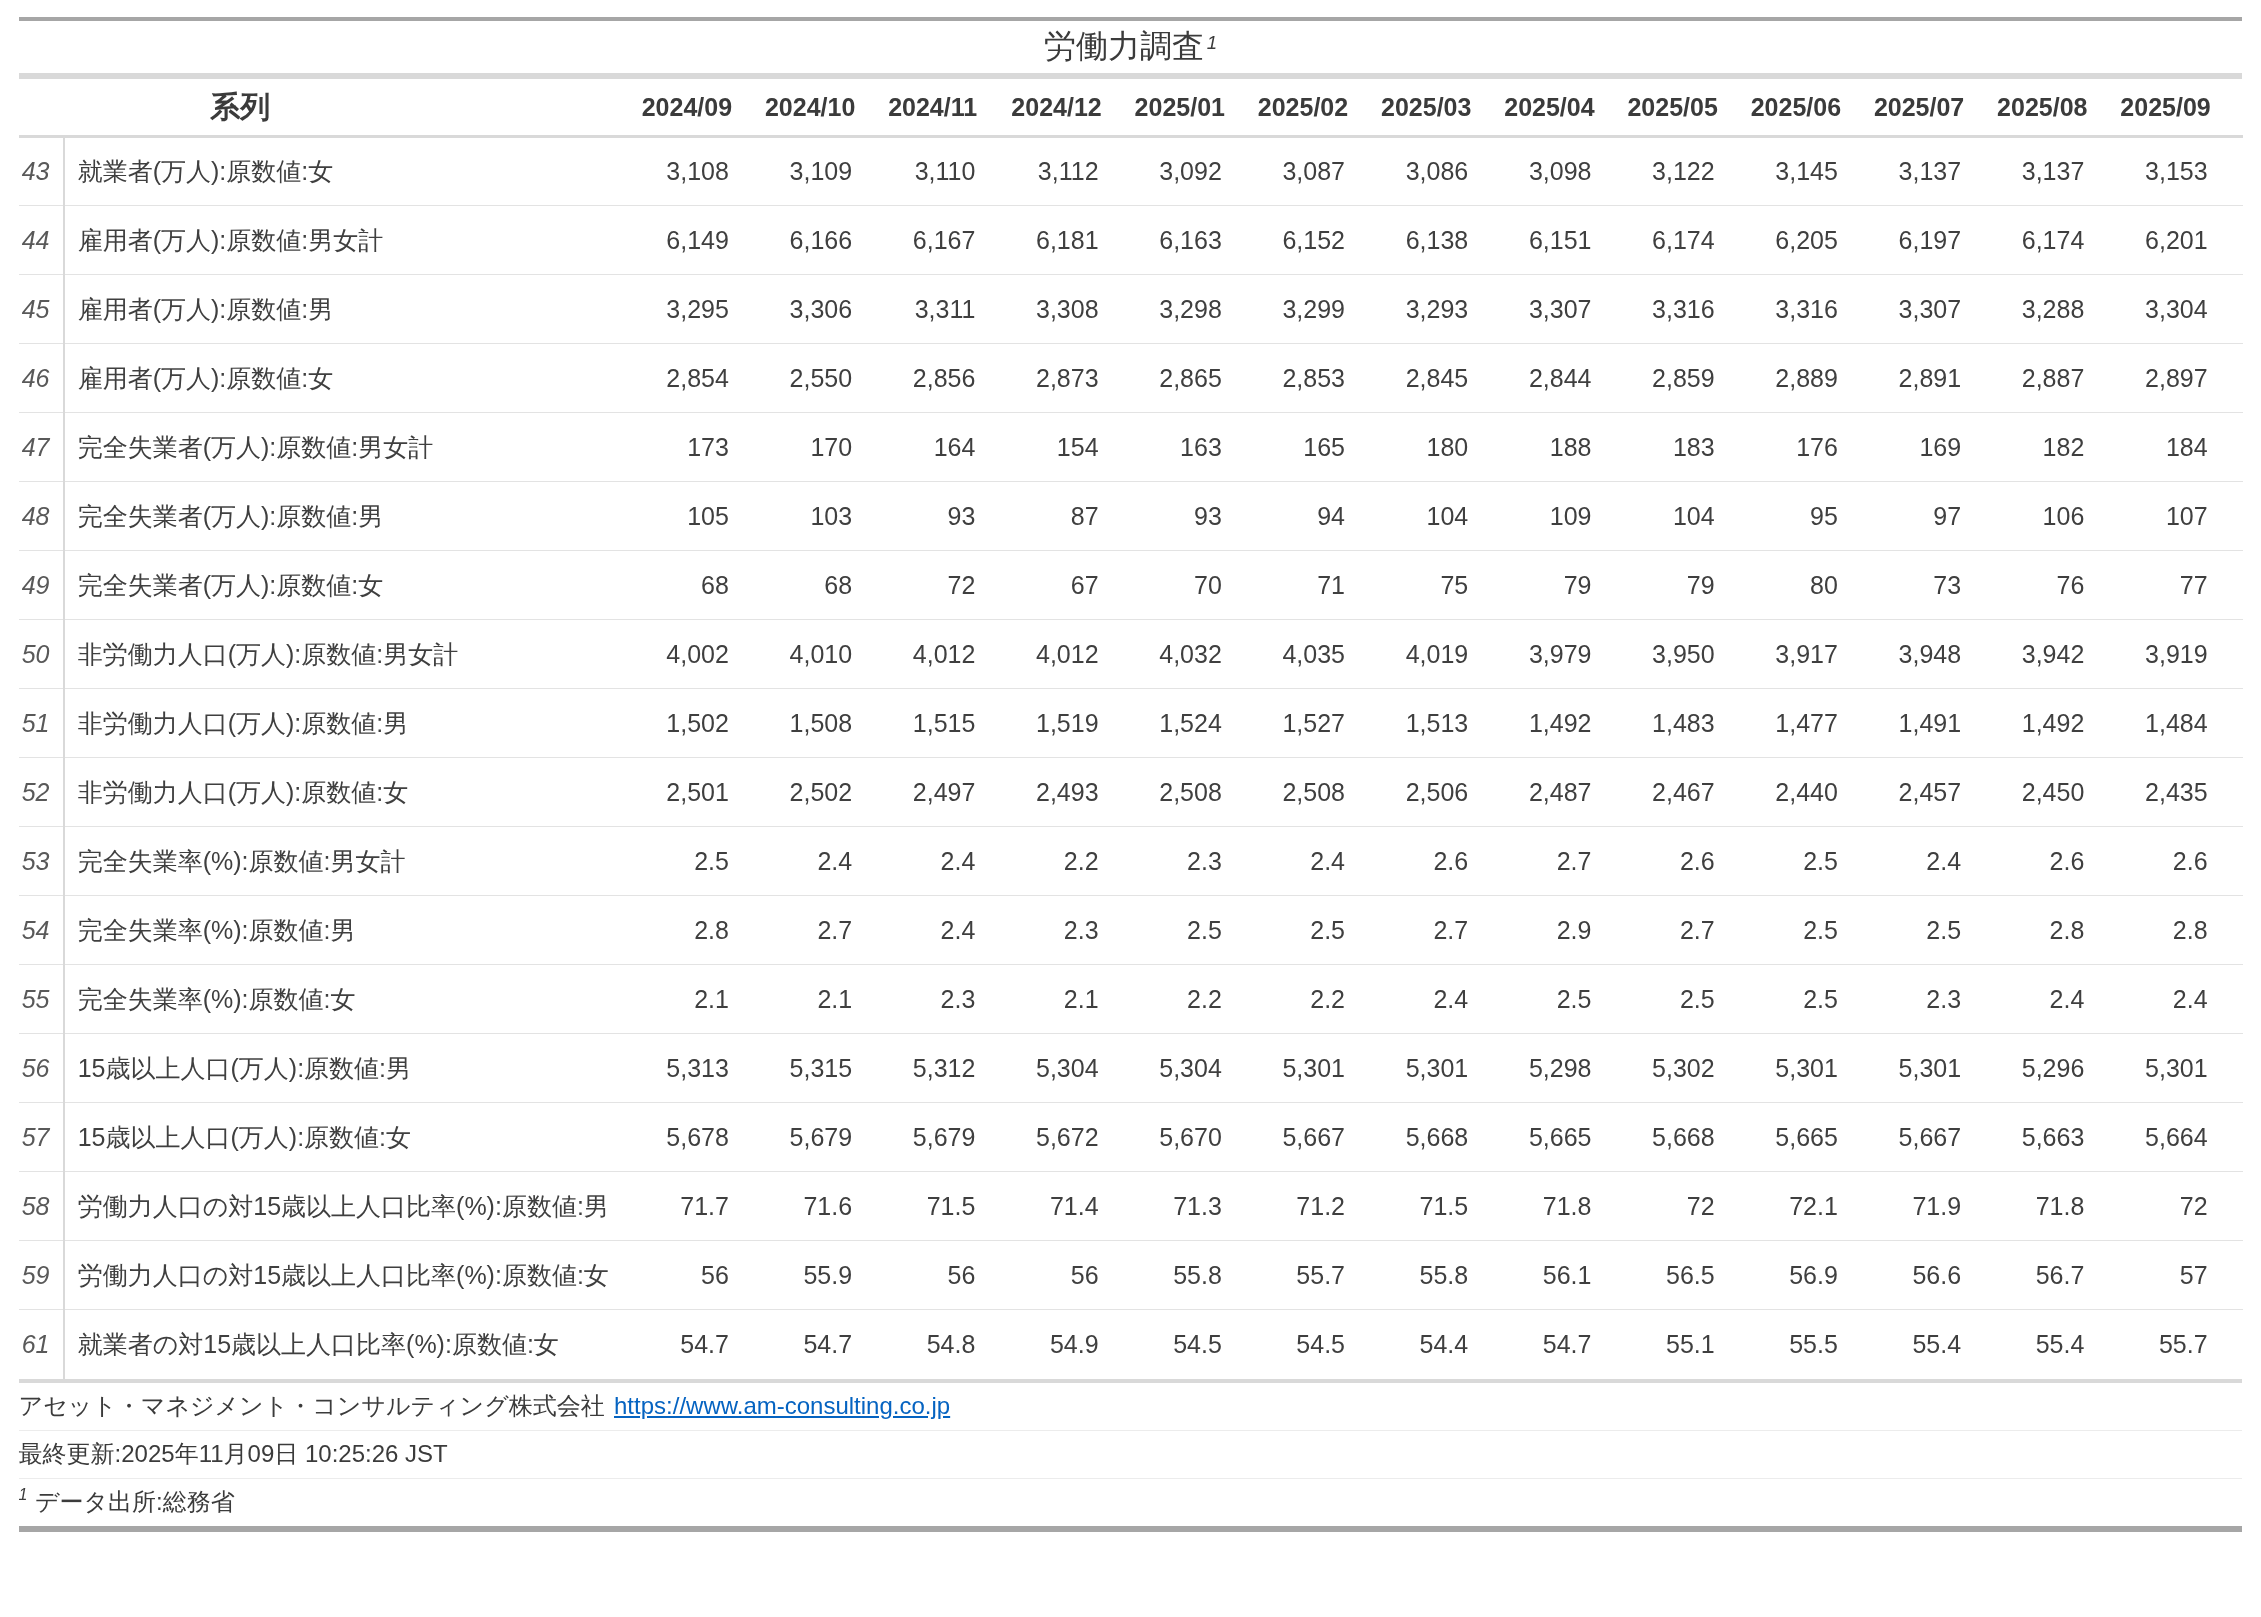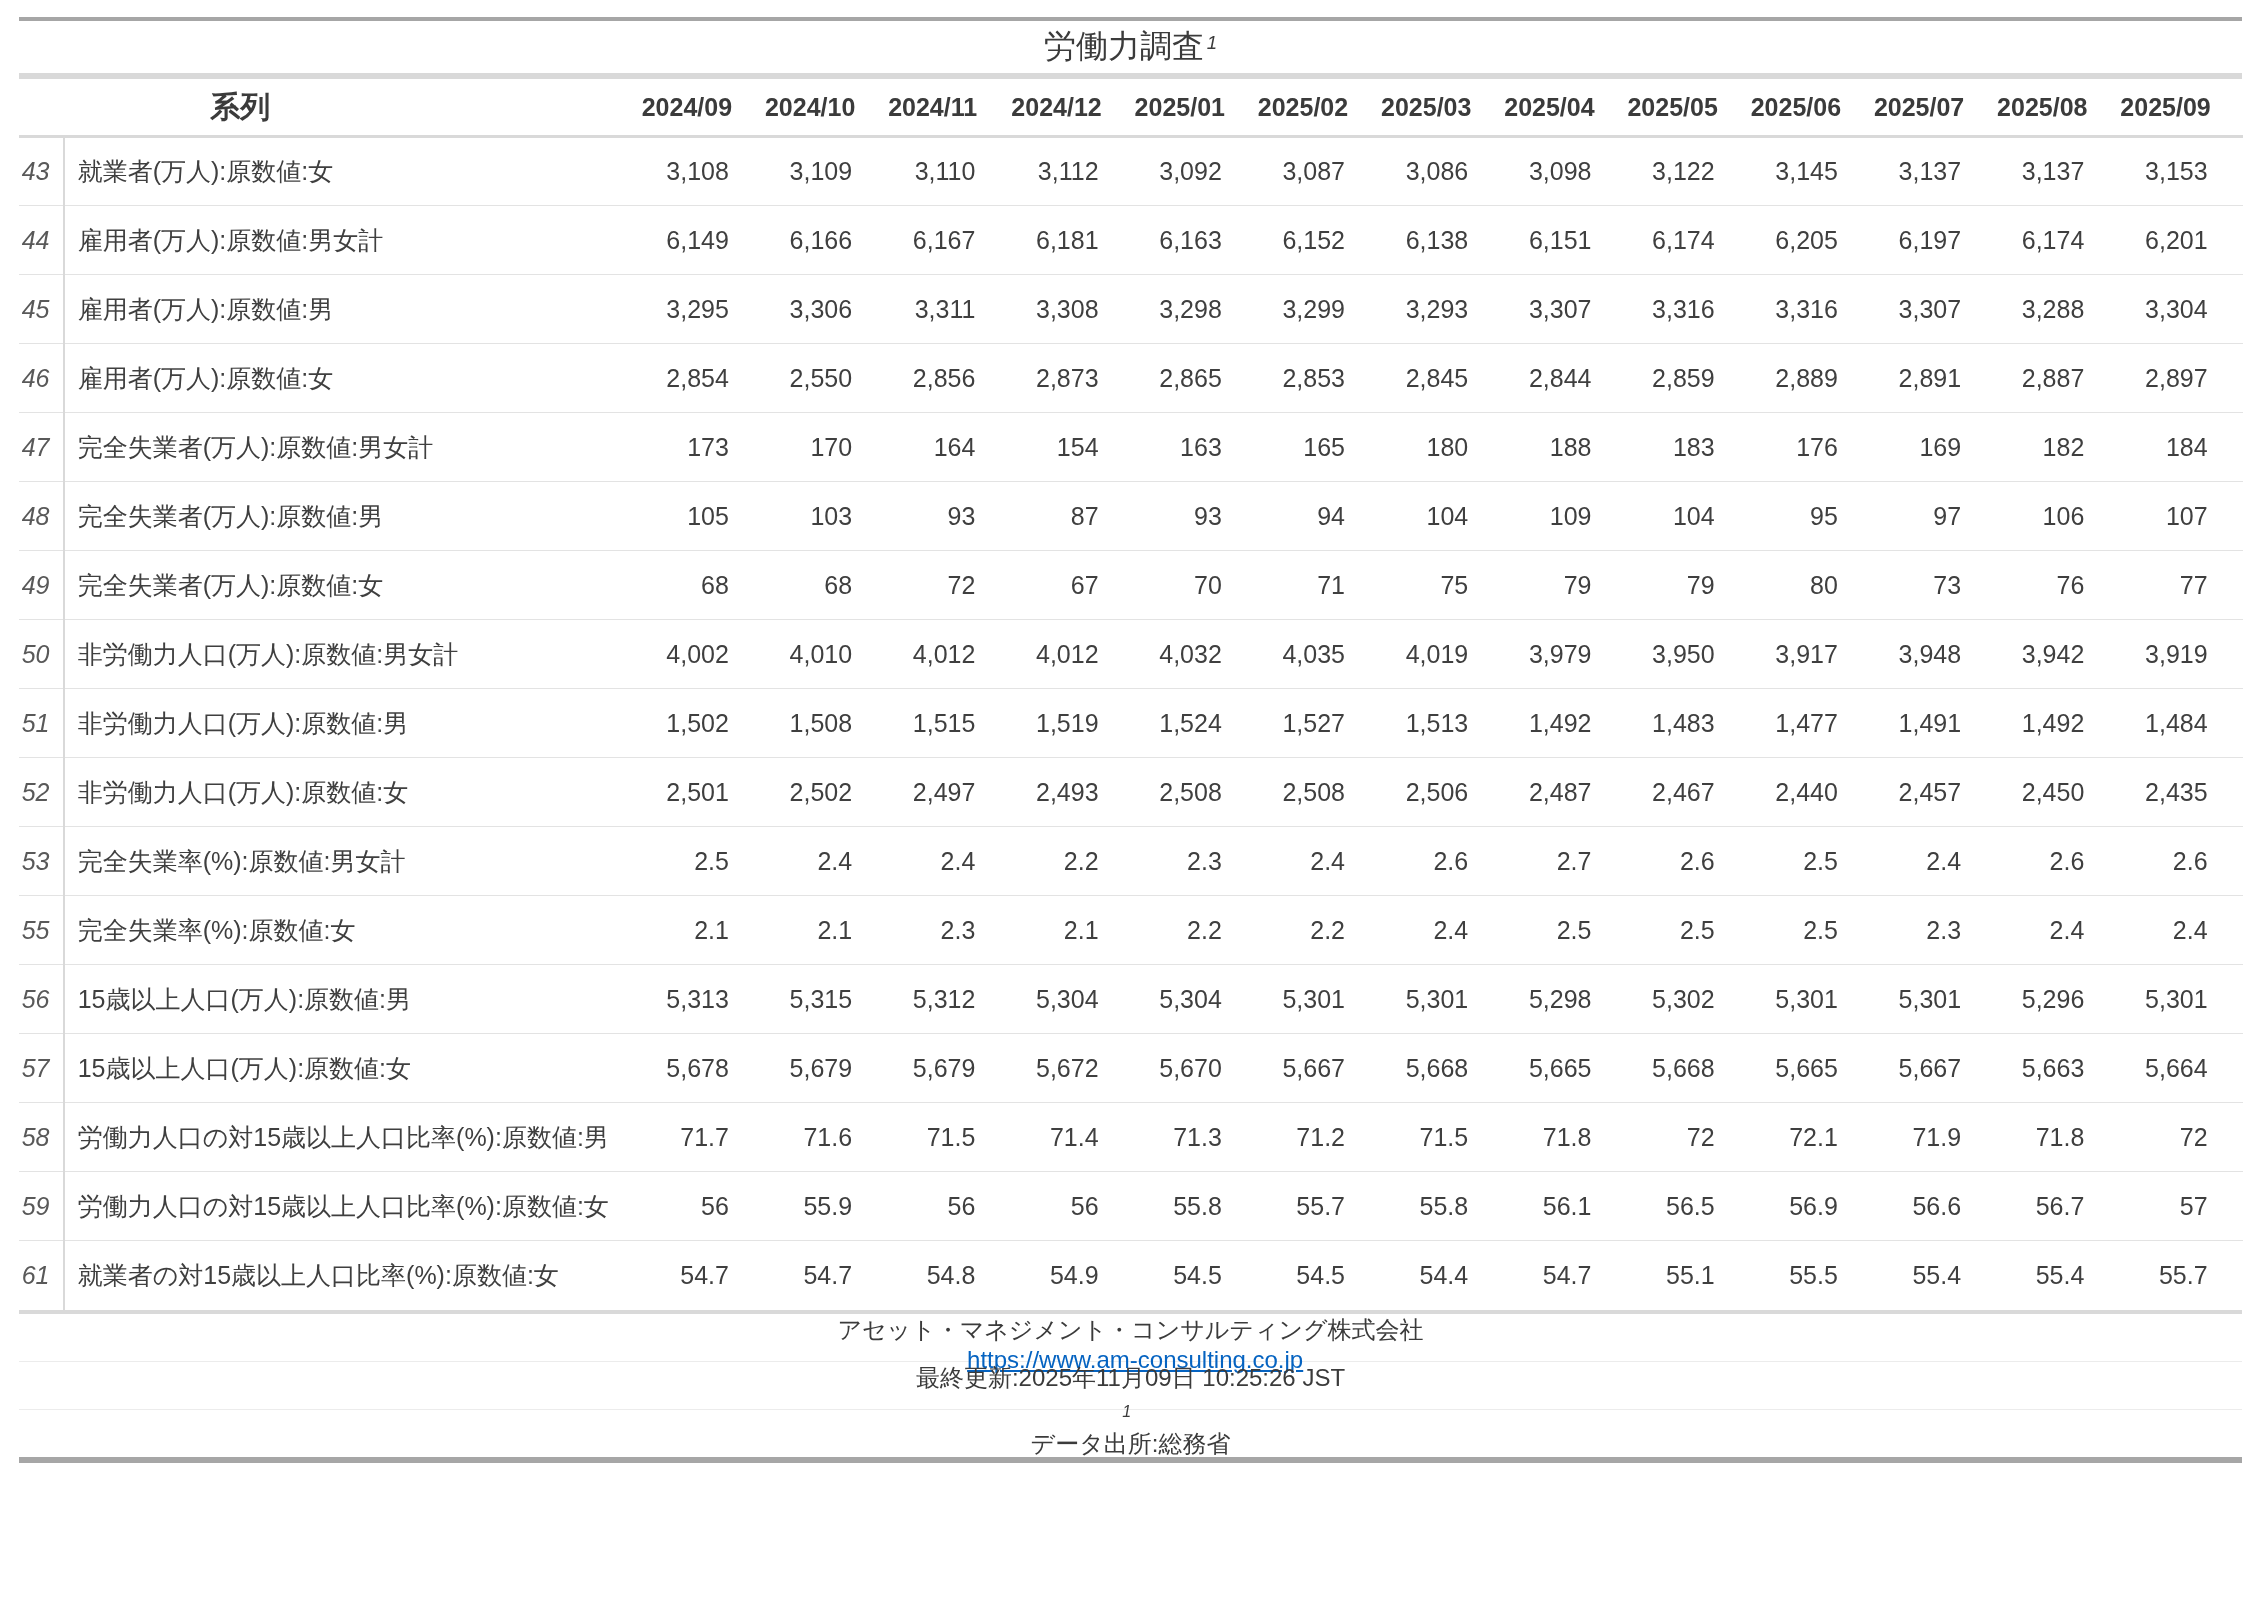--- a/index.html
+++ b/index.html
@@ -42,21 +42,21 @@
     padding-right:11px;border-right:2.8px solid #d9d9d9;vertical-align:middle;
   }
   td.row-label{
     text-align:left;padding-left:13px;vertical-align:middle;white-space:nowrap;
     font-size:25px;
   }
   td.val{text-align:right;padding-right:35px;vertical-align:middle;font-size:25px;}
   .footer-top-bar{height:3.7px;background:#d9d9d9;}
   .footer-line{
     height:47px;display:flex;align-items:center;
-    font-size:24px;color:#3b3b3b;padding-left:0;flex-direction:column;
+    font-size:24px;color:#3b3b3b;padding-left:0;
   }
   .footer-line + .footer-line{border-top:1.9px solid #ececec;}
   .footer-link{color:#0563c1;text-decoration:underline;margin-left:9.3px;}
   .footnote-sup{font-size:16px;font-style:italic;margin-right:7.4px;transform:translateY(-7.4px);display:inline-block;}
   .bar-dark-bottom{height:6.5px;background:#a6a6a6;}
 </style>
 </head>
 <body>
 
 <div class="page">
@@ -288,20 +288,37 @@
           <td class="val">2.4</td>
           <td class="val">2.6</td>
           <td class="val">2.7</td>
           <td class="val">2.6</td>
           <td class="val">2.5</td>
           <td class="val">2.4</td>
           <td class="val">2.6</td>
           <td class="val">2.6</td>
         </tr>
         <tr>
+          <td class="row-no">54</td>
+          <td class="row-label">完全失業率(%):原数値:男</td>
+          <td class="val">2.8</td>
+          <td class="val">2.7</td>
+          <td class="val">2.4</td>
+          <td class="val">2.3</td>
+          <td class="val">2.5</td>
+          <td class="val">2.5</td>
+          <td class="val">2.7</td>
+          <td class="val">2.9</td>
+          <td class="val">2.7</td>
+          <td class="val">2.5</td>
+          <td class="val">2.5</td>
+          <td class="val">2.8</td>
+          <td class="val">2.8</td>
+        </tr>
+        <tr>
           <td class="row-no">55</td>
           <td class="row-label">完全失業率(%):原数値:女</td>
           <td class="val">2.1</td>
           <td class="val">2.1</td>
           <td class="val">2.3</td>
           <td class="val">2.1</td>
           <td class="val">2.2</td>
           <td class="val">2.2</td>
           <td class="val">2.4</td>
           <td class="val">2.5</td>

